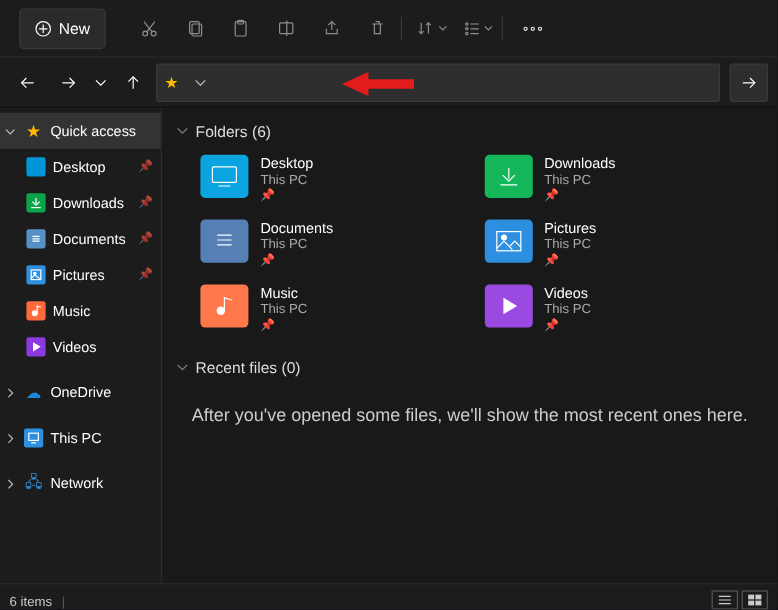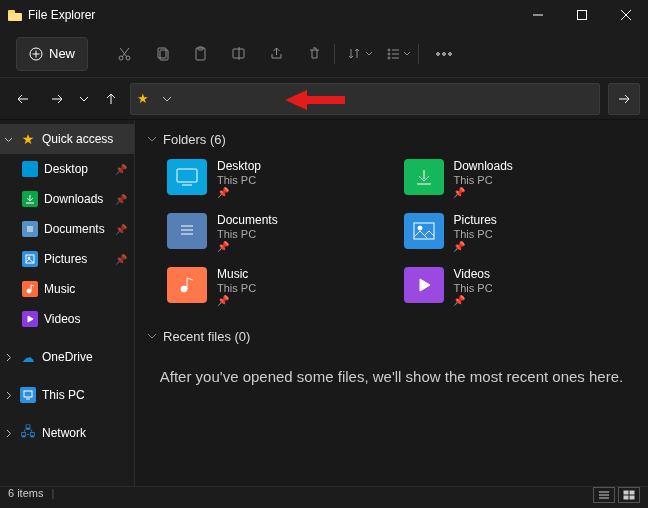--- a/index.html
+++ b/index.html
@@ -68,53 +68,29 @@
   .ficon.docs{background:#567fb5;}
   .ficon.pics{background:#2d8fe0;}
   .ficon.music{background:#ff774a;}
   .ficon.videos{background:#9a4ae0;}
   .ficon svg{stroke:#fff;fill:#fff;}
   .ftext .fname{font-size:12px;color:#fff;}
   .ftext .fsub{font-size:11px;color:#aaa;margin-top:1px;}
   .ftext .fpin{font-size:10px;color:#888;margin-top:1px;}
   .empty-msg{ text-align:center; font-size:15px; color:#ccc; padding:16px 0;}
   
-  .status { height:22px; border-top:1px solid #2b2b2b; display:flex; align-items:flex-start; padding:0 8px; font-size:11px; color:#ccc; background:#1c1c1c;}
+  .status { height:22px; border-top:1px solid #2b2b2b; display:flex; align-items:flex-end; padding:0 8px; font-size:11px; color:#ccc; background:#1c1c1c;}
   .status .sp{flex:1;}
   .vbtn{ width:22px;height:16px;border:1px solid #555;margin-left:3px;display:flex;align-items:center;justify-content:center;}
 </style>
 </head>
 <body>
 
 <div class="window">
 
-  <div class="titlebar">
-    <span class="folder-ico">
-        <span class="ftop"></span>
-        <span class="fbody"></span>
-      </span>
-    <span class="title-text">File Explorer</span>
-    <span class="title-spacer"></span>
-    <div class="winbtn">
-        <svg width="10" height="10">
-          <line x1="0" y1="5" x2="10" y2="5" stroke-width="1"></line>
-        </svg>
-      </div>
-    <div class="winbtn">
-        <svg width="10" height="10">
-          <rect x="0.5" y="0.5" width="9" height="9" fill="none" stroke-width="1"></rect>
-        </svg>
-      </div>
-    <div class="winbtn">
-        <svg width="10" height="10">
-          <line x1="0" y1="0" x2="10" y2="10"></line>
-          <line x1="10" y1="0" x2="0" y2="10"></line>
-        </svg>
-      </div>
-  </div>
 
   <div class="toolbar">
     <div class="newbtn">
       <svg width="14" height="14">
           <circle cx="7" cy="7" r="6" fill="none"></circle>
           <line x1="7" y1="3.5" x2="7" y2="10.5"></line>
           <line x1="3.5" y1="7" x2="10.5" y2="7"></line>
         </svg>
       <span>New</span>
     </div>

